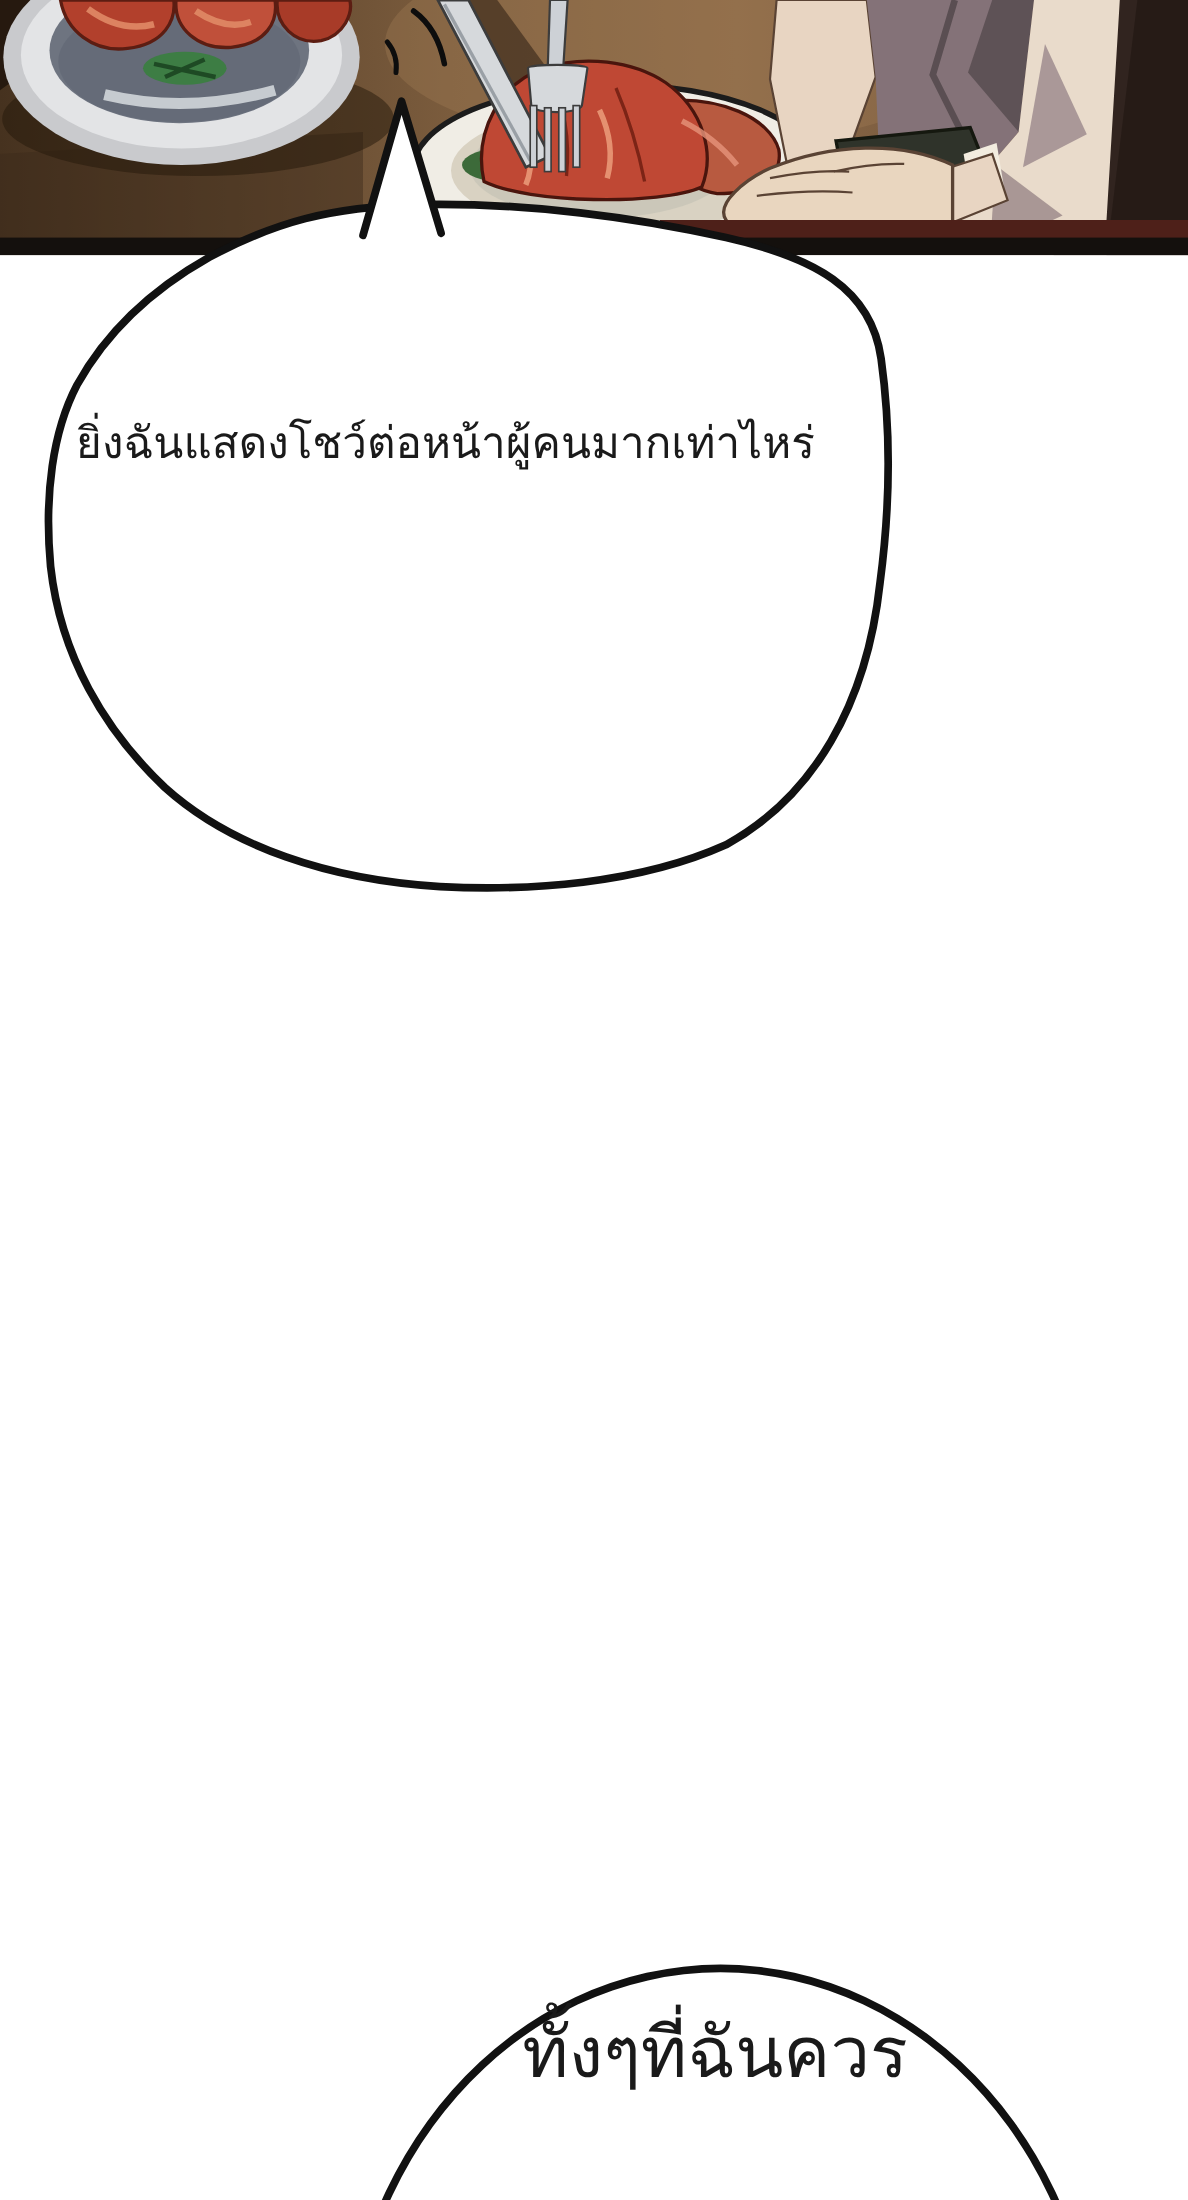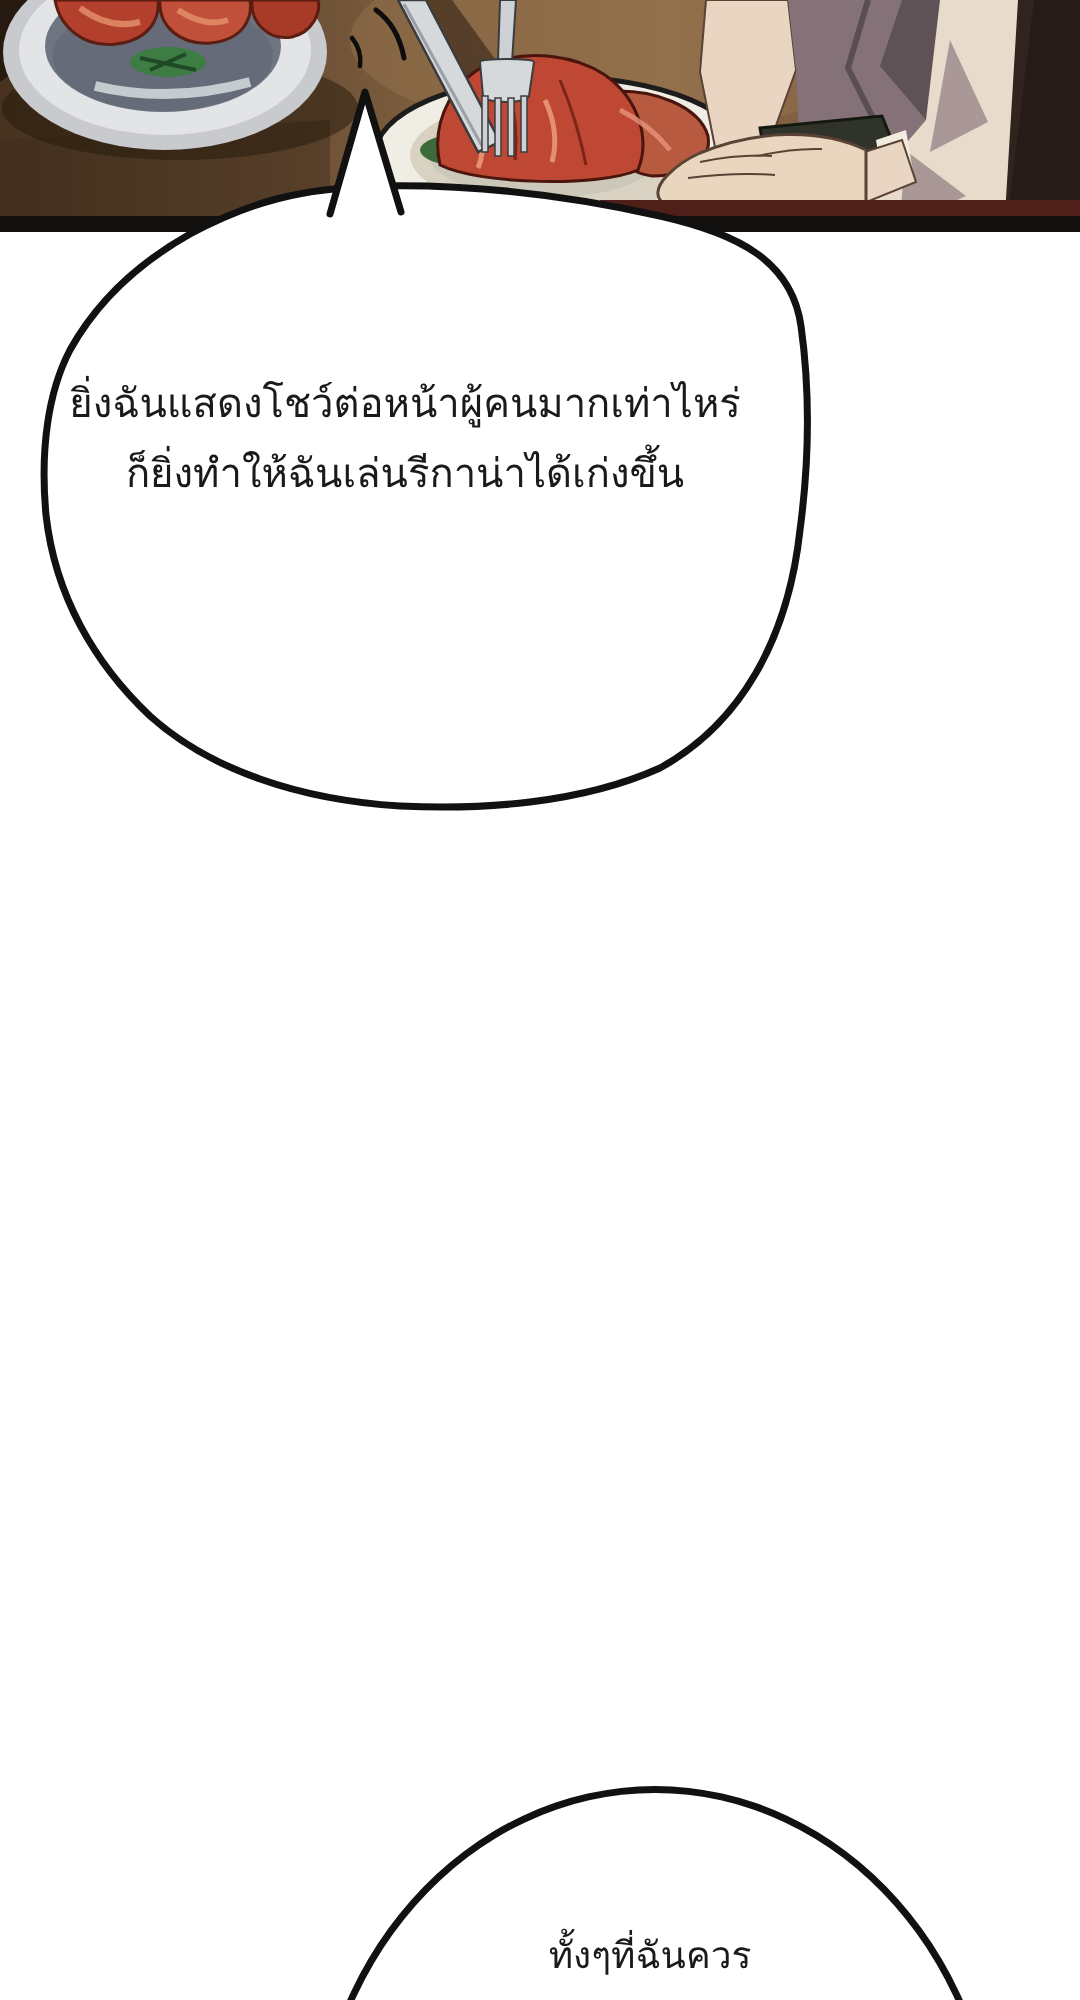--- a/index.html
+++ b/index.html
@@ -9,21 +9,21 @@
     font-family:"DejaVu Sans","Liberation Sans",sans-serif;
   }
   .panel-art{position:absolute;left:0;top:0;z-index:1;display:block;}
   .bubble-layer{position:absolute;left:0;top:0;z-index:2;display:block;}
   .bubble-text{
     position:absolute;z-index:3;color:#1a1a1a;text-align:center;
     display:flex;flex-direction:column;
   }
   .bubble-text .tline{white-space:nowrap;}
   .bt1{left:60px;top:368px;width:690px;font-size:40px;line-height:70px;}
-  .bt2{left:305px;top:1917px;width:690px;font-size:37px;line-height:78px;}
+  .bt2{left:305px;top:1828px;width:690px;font-size:64px;line-height:78px;}
   .bubble-2{
     position:absolute;z-index:2;left:310px;top:1786px;width:690px;height:780px;
     background:#ffffff;border:7px solid #111111;border-radius:50%;
     box-sizing:border-box;
   }
 </style>
 </head>
 <body>
 
 <svg class="panel-art" width="1080" height="232" viewBox="0 0 1080 232">
@@ -132,19 +132,18 @@
            C300,800 210,770 150,716
            C95,664 55,596 46,515
            C40,450 48,392 70,350
            C95,305 135,265 190,234
            C250,202 300,188 380,186 Z" fill="#ffffff" stroke="#111111" stroke-width="7"></path>
   <path d="M330,214 L365,92 L401,212" fill="#ffffff" stroke="#111111" stroke-width="7" stroke-linecap="round" stroke-linejoin="round"></path>
 </svg>
 
 <div class="bubble-text bt1">
   <div class="tline">ยิ่งฉันแสดงโชว์ต่อหน้าผู้คนมากเท่าไหร่</div>
-  <div class="tline">ก็ยิ่งทำให้ฉันเล่นรีกาน่าได้เก่งขึ้น</div>
 </div>
 
 <div class="bubble-2"></div>
 <div class="bubble-text bt2">
   <div class="tline">ทั้งๆที่ฉันควร</div>
 </div>
 
 </body></html>

